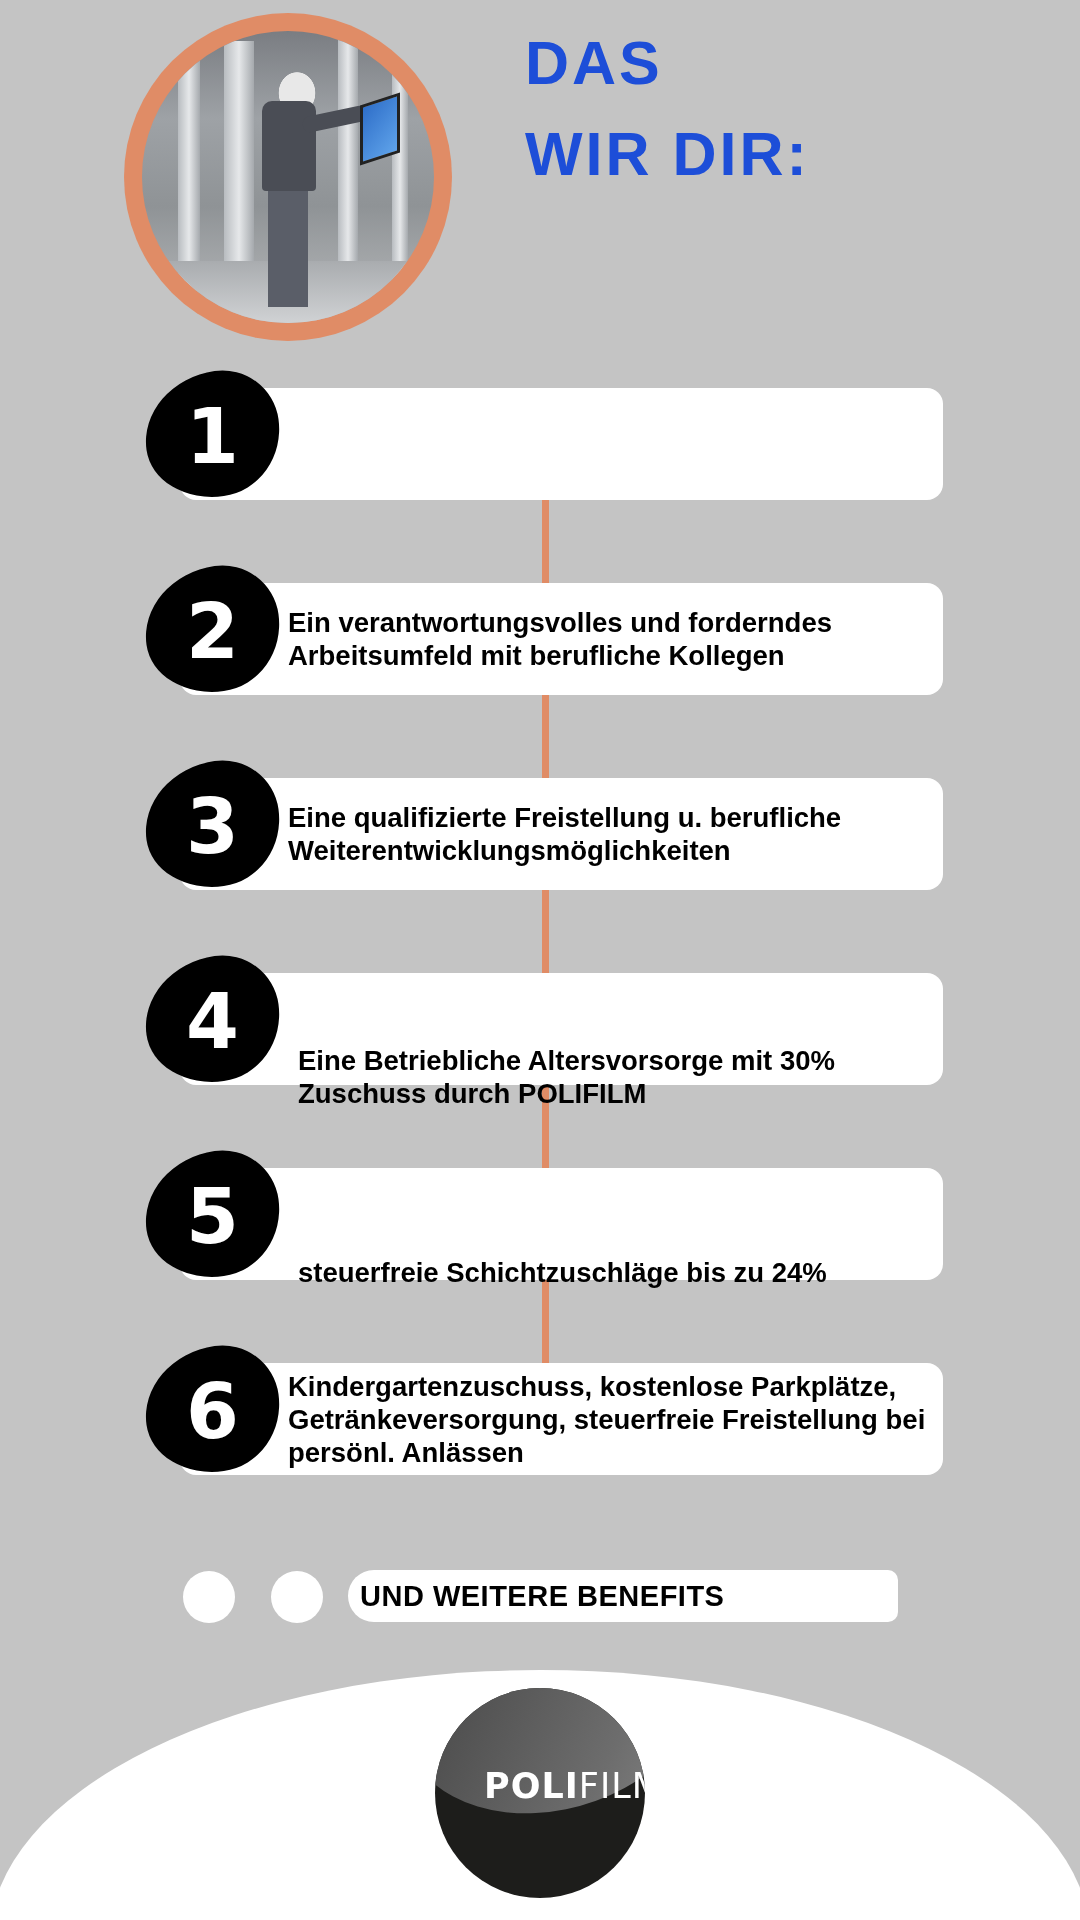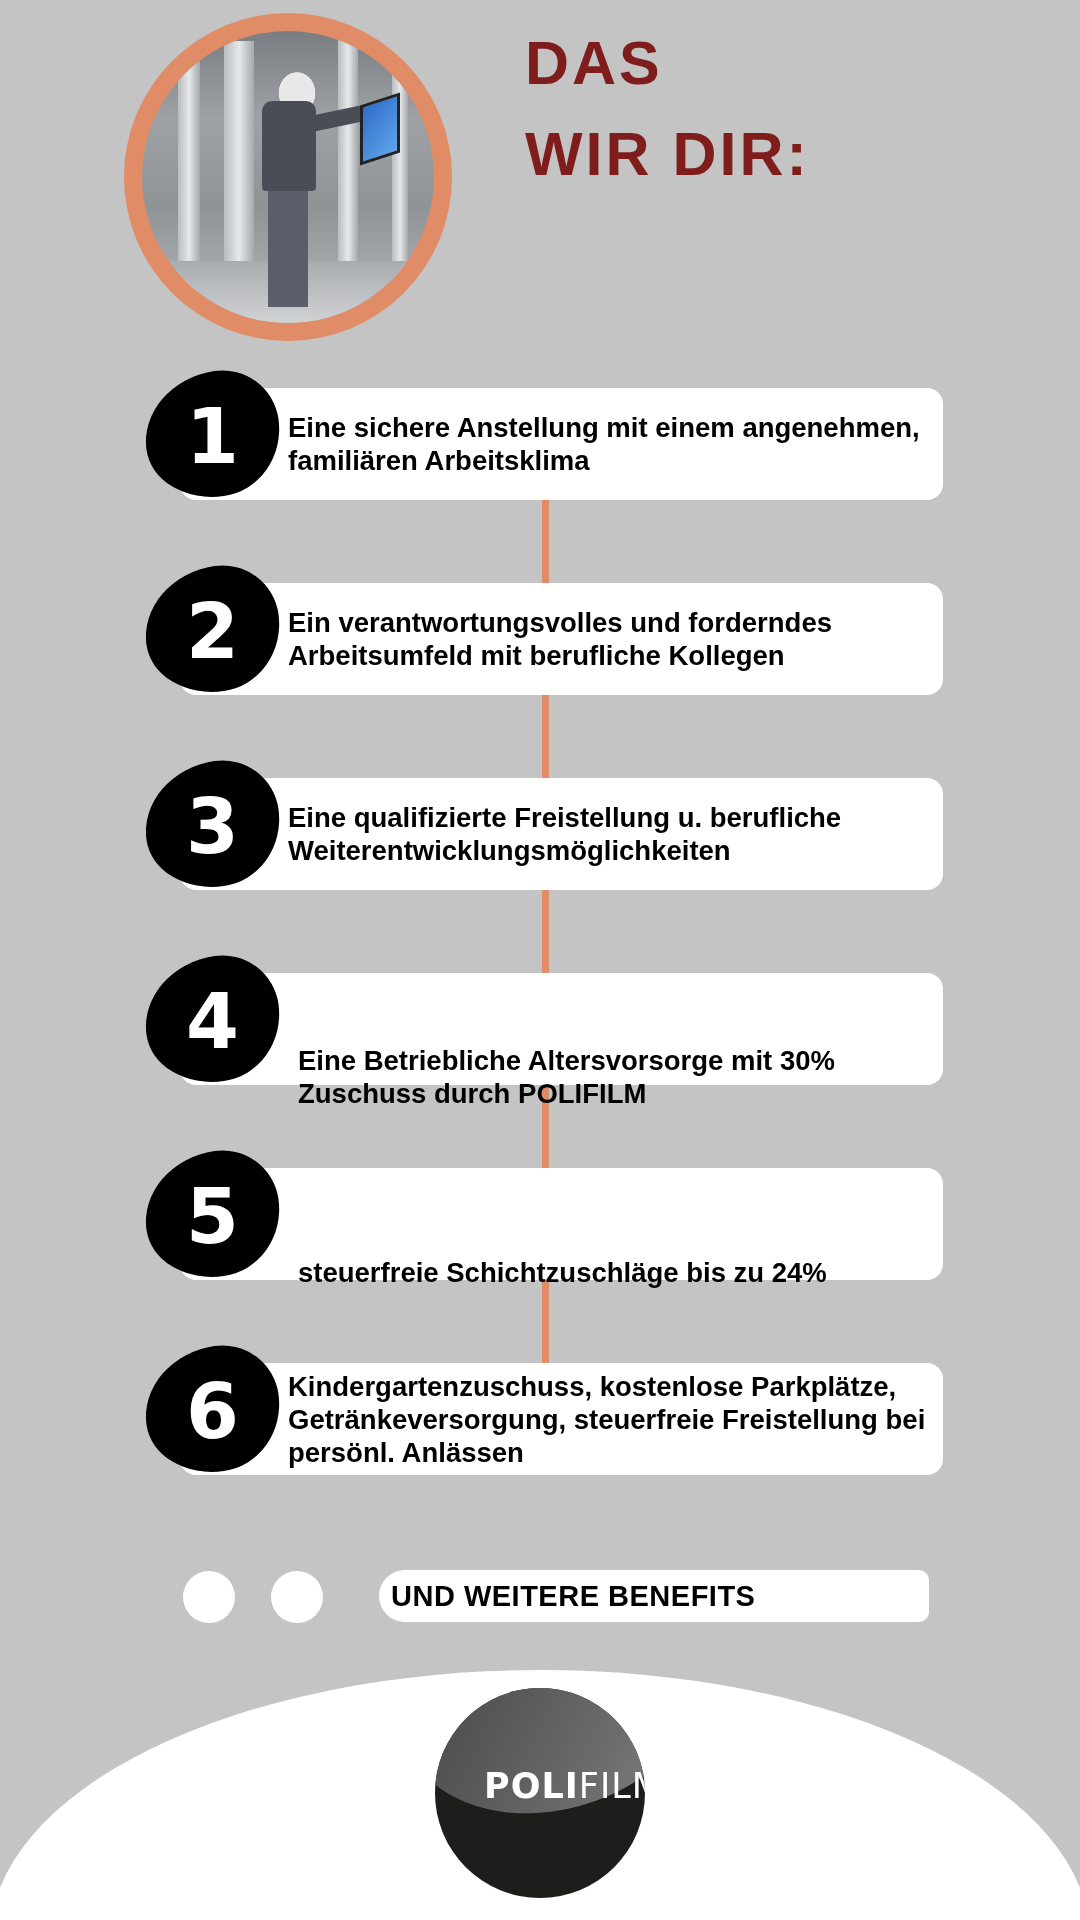--- a/index.html
+++ b/index.html
@@ -25,21 +25,21 @@
   .photo .screen { position: absolute; left: 218px; top: 68px; width: 34px; height: 54px;
     background: linear-gradient(135deg,#2f6fc9,#5fa3ea); transform: skewY(-18deg); border: 3px solid #222; }
   .photo .worker-body { position: absolute; left: 120px; top: 70px; width: 54px; height: 90px; background: #4a4d55; border-radius: 10px 10px 4px 4px; }
   .photo .worker-legs { position: absolute; left: 126px; top: 156px; width: 40px; height: 120px; background: #5a5e68; }
   .photo .worker-arm { position: absolute; left: 160px; top: 80px; width: 66px; height: 16px; background: #4a4d55; transform: rotate(-12deg); border-radius: 8px; }
   .photo .floor { position: absolute; left: 0; top: 230px; width: 292px; height: 62px; background: linear-gradient(180deg,#a9acaf,#d0d2d4); }
 
   .headline {
     position: absolute; left: 525px; top: 18px;
     font-weight: bold; font-size: 61px; line-height: 91px;
-    letter-spacing: 3px; color: #7f1d1d;
+    letter-spacing: 3px; color: #1d4ed8;
   }
   .headline div { white-space: nowrap; }
 
   .connector {
     position: absolute; left: 542px; width: 7px; background: #e08c66;
   }
 
   .item { position: absolute; left: 145px; width: 800px; height: 140px; }
   .item .card {
     position: absolute; left: 35px; top: 16px; width: 763px; height: 112px;
@@ -59,21 +59,21 @@
   }
   .item .text {
     position: absolute; left: 143px; top: 16px; width: 650px; height: 112px;
     display: flex; align-items: center;
     font-weight: bold; font-size: 27.5px; line-height: 33px; color: #000;
   }
   .item .text.indent { left: 153px; margin-top: 48px; }
 
   .dot { position: absolute; top: 1571px; width: 52px; height: 52px; border-radius: 50%; background: #fff; }
   .more {
-    position: absolute; left: 379px; top: 1570px; width: 550px; height: 52px;
+    position: absolute; left: 348px; top: 1570px; width: 550px; height: 52px;
     background: #fff; border-radius: 26px 10px 10px 26px;
     display: flex; align-items: center; padding-left: 12px; box-sizing: border-box;
     font-weight: bold; font-size: 29px; letter-spacing: 0.5px; color: #000;
   }
 
   .footer-arc {
     position: absolute; left: -10px; top: 1670px; width: 1100px; height: 640px;
     background: #fff; border-radius: 50% 50% 0 0 / 42% 42% 0 0;
   }
   .logo {
@@ -130,21 +130,20 @@
 <div class="connector" style="top:500px;height:84px;"></div>
 <div class="connector" style="top:695px;height:84px;"></div>
 <div class="connector" style="top:890px;height:84px;"></div>
 <div class="connector" style="top:1085px;height:84px;"></div>
 <div class="connector" style="top:1280px;height:84px;"></div>
 
 <div class="item" style="top:372px;">
   <div class="card"></div>
   <div class="blob"></div>
   <div class="num">1</div>
-  <div class="text">Eine sichere Anstellung mit einem angenehmen, familiären Arbeitsklima</div>
 </div>
 
 <div class="item" style="top:567px;">
   <div class="card"></div>
   <div class="blob"></div>
   <div class="num">2</div>
   <div class="text">Ein verantwortungsvolles und forderndes Arbeitsumfeld mit berufliche Kollegen</div>
 </div>
 
 <div class="item" style="top:762px;">

